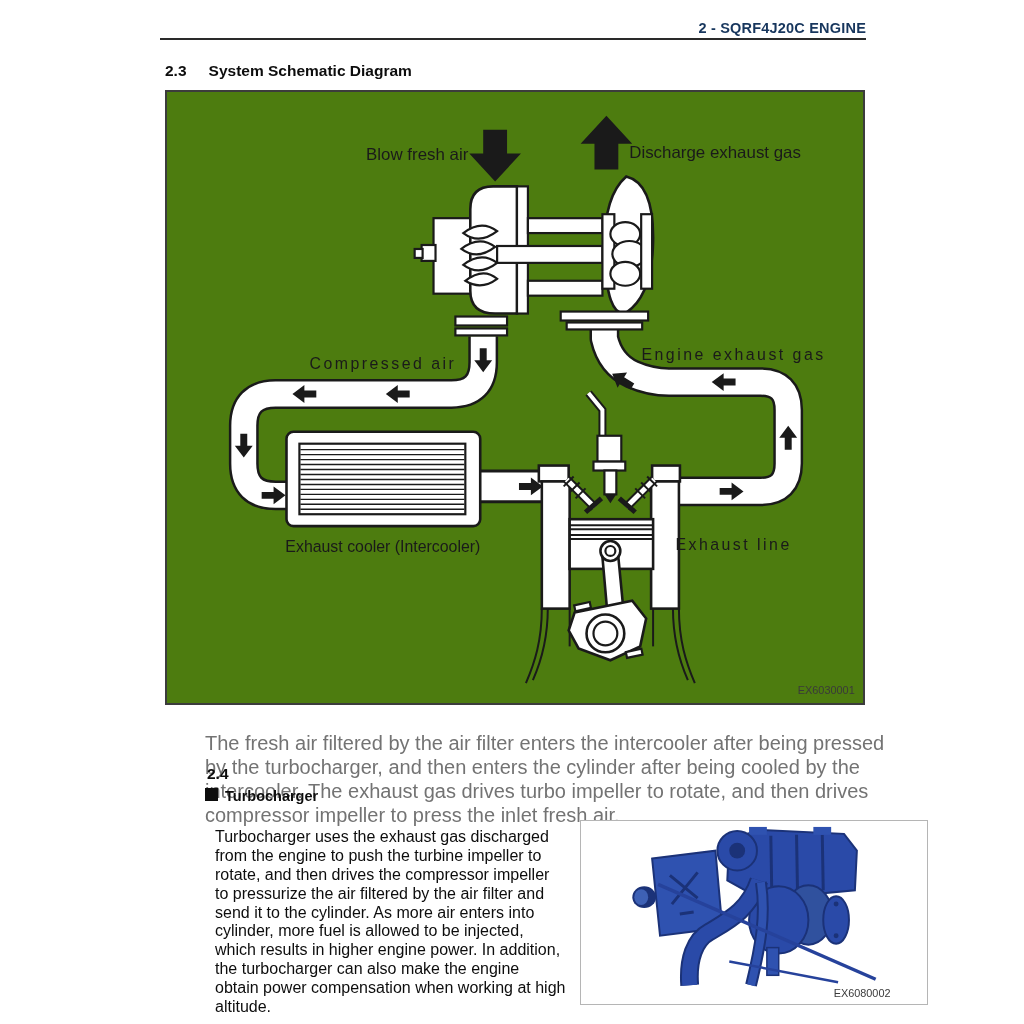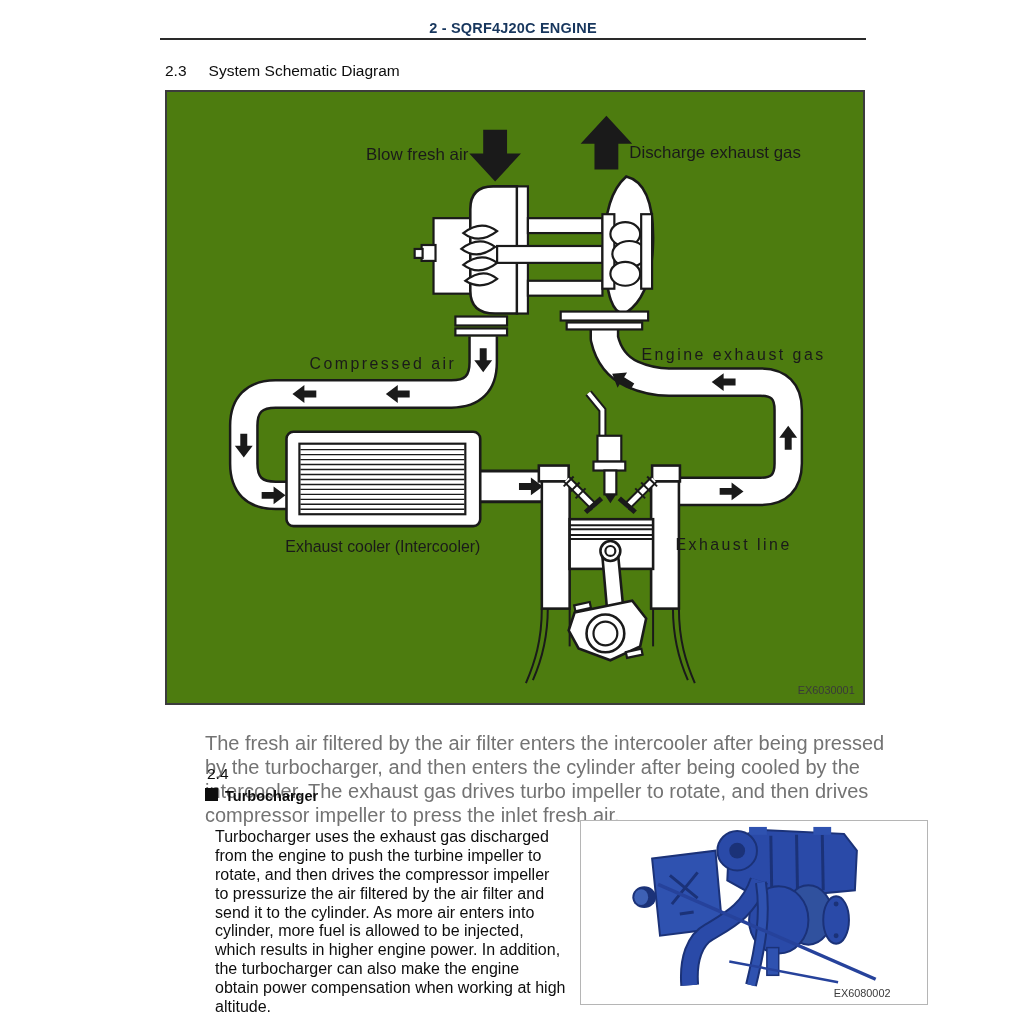--- a/index.html
+++ b/index.html
@@ -1,28 +1,28 @@
 <!DOCTYPE html>
 <html><head>
 <meta charset="utf-8">
 <style>
   html,body { margin:0; padding:0; background:#fff; }
   .page {
     position:relative; width:1024px; height:1024px; background:#ffffff;
     font-family:"Liberation Sans", sans-serif; color:#111; overflow:hidden;
   }
   .header-title {
-    position:absolute; top:20px; left:160px; width:706px; text-align:center;
+    position:absolute; top:20px; left:160px; width:706px; text-align:right;
     font-size:14.5px; font-weight:bold; color:#17365D; letter-spacing:.2px;
   }
   .header-rule {
     position:absolute; top:38px; left:160px; width:706px; height:2px; background:#2a2a2a;
   }
   .section-heading {
-    position:absolute; display:flex; gap:22px; font-weight:normal; font-size:15.5px; color:#0d0d0d;align-items:flex-end;
+    position:absolute; display:flex; gap:22px; font-weight:bold; font-size:15.5px; color:#0d0d0d;align-items:flex-end;
   }
   .sh-23 { top:62px; left:165px; }
   .sh-24 { top:765px; left:165px;margin-left:42px; }
   .diagram-box {
     position:absolute; top:90px; left:165px; width:700px; height:615px;
     border:2px solid #3c3c3c; box-sizing:border-box; background:#4d7c0f;
   }
   .diagram-box svg { position:absolute; inset:0; width:100%; height:100%; }
   svg text {
     font-family:"Liberation Sans", sans-serif; fill:#1a1a1a;

